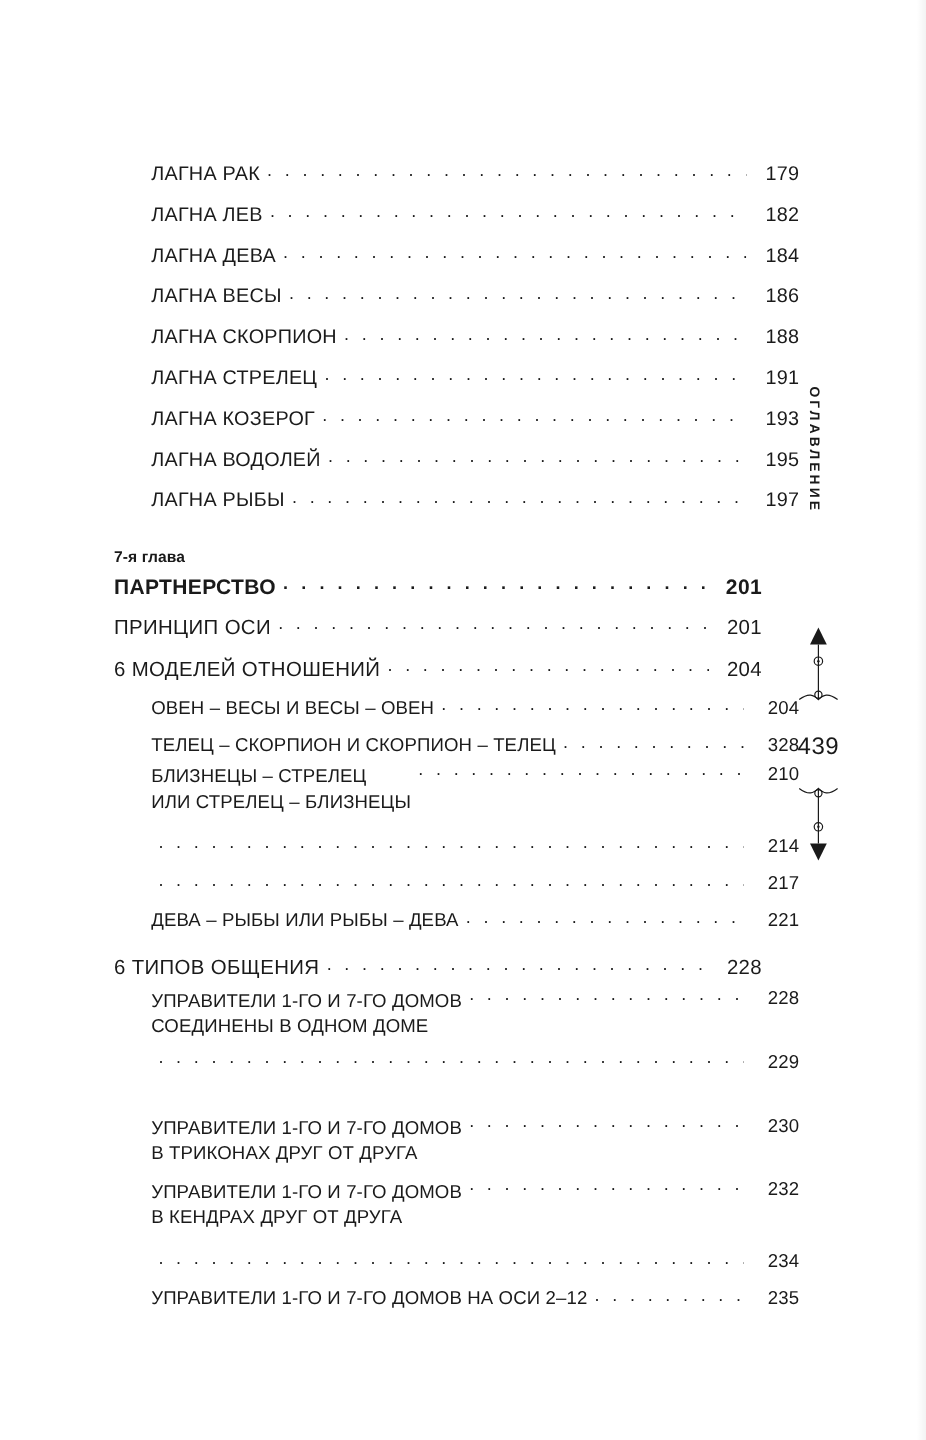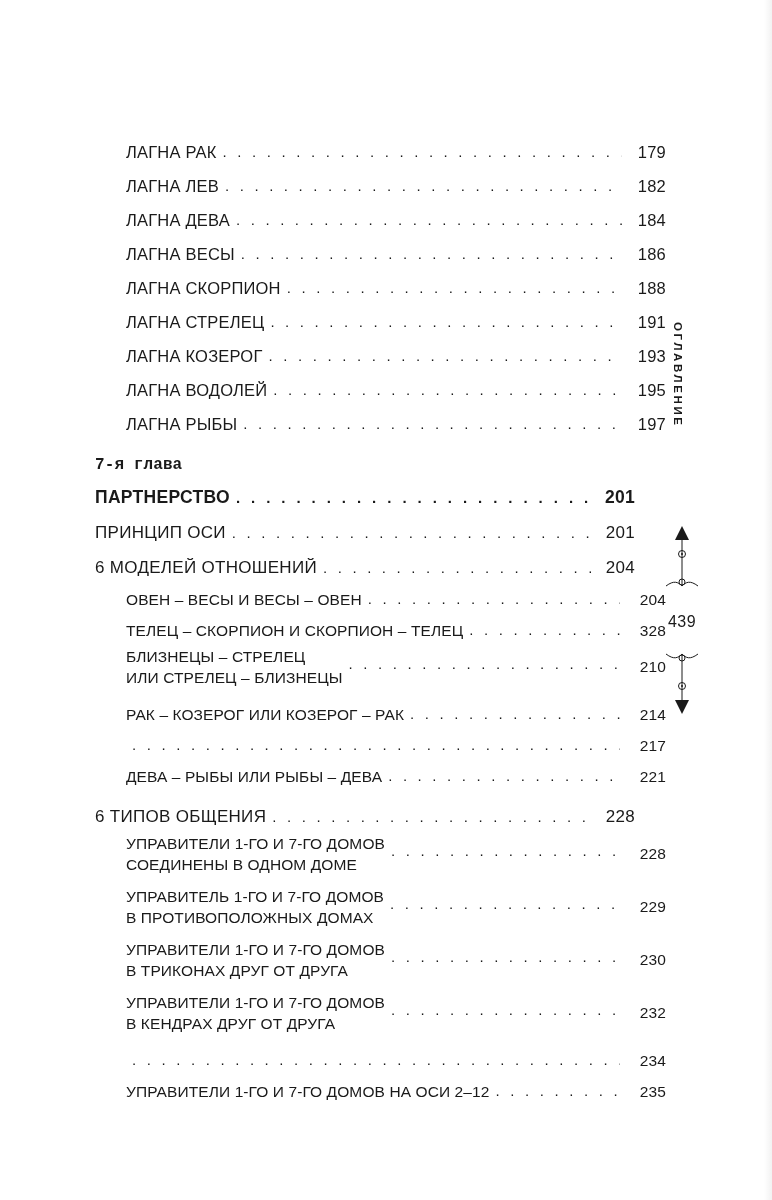--- a/index.html
+++ b/index.html
@@ -26,21 +26,21 @@
   
   .toc {
     position: absolute;
     left: 95px;
     top: 128px;
     width: 540px;
   }
 
   .row {
     display: flex;
-    align-items: flex-end;
+    align-items: center;
     width: 100%;
     margin-bottom: 0;
   }
 
   .row .label {
     white-space: pre;
     flex: 0 0 auto;
   }
 
   .row .dots {
@@ -70,25 +70,24 @@
     height: 34px;
     color: #1a1a1a;
   }
   .lvl-sub .page-num { width: 40px; }
 
   
   .chapter-block {
     margin-top: 22px;
   }
   .chapter-kicker {
-    font-size: 16px;
+    font-size: 13px;
     font-weight: bold;
     letter-spacing: 0.1px;
     margin-bottom: 3px;
-    font-family: Liberation Mono, monospace;
   }
   .lvl-chapter {
     font-size: 17.5px;
     font-weight: bold;
     letter-spacing: 0.3px;
     height: 31px;
   }
   .lvl-chapter .page-num { width: 40px; }
   .lvl-chapter .dots { letter-spacing: 3.4px; }
 
@@ -106,21 +105,21 @@
     font-size: 15.5px;
     letter-spacing: 0.1px;
     padding-left: 31px;
     height: 31px;
   }
   .lvl-2 .page-num { width: 42px; }
 
   
   .lvl-2.two-line {
     height: 53px;
-    align-items: center;
+    align-items: flex-start;
   }
   .multiline-label {
     display: block;
     white-space: pre-line;
     line-height: 21px;
   }
 
   
   .side-label {
     position: absolute;
@@ -140,21 +139,21 @@
     left: 655px;
     top: 512px;
     width: 54px;
     height: 220px;
     display: flex;
     flex-direction: column;
     align-items: center;
     justify-content: center;
   }
   .folio .num {
-    font-size: 16px;
+    font-size: 20px;
     letter-spacing: 0.5px;
     padding: 5px 0;
     color: #1a1a1a;
   }
   .folio .ornament {
     display: block;
   }
 
   
   .edge-shadow {
@@ -249,21 +248,20 @@
       <span class="dots">. . . . . . . . . . . . . . . . . . . . . . . . . . . . . . . . . . . . . . . . . . . . . . . . . . . . . . . . . . . . . . . . . . . . . . . . . . . . . . . . . . . .</span>
       <span class="page-num">328</span>
     </div>
     <div class="row lvl-2 two-line">
       <span class="label multiline-label">БЛИЗНЕЦЫ – СТРЕЛЕЦ
 ИЛИ СТРЕЛЕЦ – БЛИЗНЕЦЫ</span>
       <span class="dots">. . . . . . . . . . . . . . . . . . . . . . . . . . . . . . . . . . . . . . . . . . . . . . . . . . . . . . . . . . . . . . . . . . . . . . . . . . . . . . . . . . . .</span>
       <span class="page-num">210</span>
     </div>
     <div class="row lvl-2">
-      <span class="label">РАК – КОЗЕРОГ ИЛИ КОЗЕРОГ – РАК</span>
       <span class="dots">. . . . . . . . . . . . . . . . . . . . . . . . . . . . . . . . . . . . . . . . . . . . . . . . . . . . . . . . . . . . . . . . . . . . . . . . . . . . . . . . . . . .</span>
       <span class="page-num">214</span>
     </div>
     <div class="row lvl-2">
       <span class="dots">. . . . . . . . . . . . . . . . . . . . . . . . . . . . . . . . . . . . . . . . . . . . . . . . . . . . . . . . . . . . . . . . . . . . . . . . . . . . . . . . . . . .</span>
       <span class="page-num">217</span>
     </div>
     <div class="row lvl-2">
       <span class="label">ДЕВА – РЫБЫ ИЛИ РЫБЫ – ДЕВА</span>
       <span class="dots">. . . . . . . . . . . . . . . . . . . . . . . . . . . . . . . . . . . . . . . . . . . . . . . . . . . . . . . . . . . . . . . . . . . . . . . . . . . . . . . . . . . .</span>
@@ -276,22 +274,20 @@
       <span class="page-num">228</span>
     </div>
 
     <div class="row lvl-2 two-line">
       <span class="label multiline-label">УПРАВИТЕЛИ 1-ГО И 7-ГО ДОМОВ
 СОЕДИНЕНЫ В ОДНОМ ДОМЕ</span>
       <span class="dots">. . . . . . . . . . . . . . . . . . . . . . . . . . . . . . . . . . . . . . . . . . . . . . . . . . . . . . . . . . . . . . . . . . . . . . . . . . . . . . . . . . . .</span>
       <span class="page-num">228</span>
     </div>
     <div class="row lvl-2 two-line">
-      <span class="label multiline-label">УПРАВИТЕЛЬ 1-ГО И 7-ГО ДОМОВ
-В ПРОТИВОПОЛОЖНЫХ ДОМАХ</span>
       <span class="dots">. . . . . . . . . . . . . . . . . . . . . . . . . . . . . . . . . . . . . . . . . . . . . . . . . . . . . . . . . . . . . . . . . . . . . . . . . . . . . . . . . . . .</span>
       <span class="page-num">229</span>
     </div>
     <div class="row lvl-2 two-line">
       <span class="label multiline-label">УПРАВИТЕЛИ 1-ГО И 7-ГО ДОМОВ
 В ТРИКОНАХ ДРУГ ОТ ДРУГА</span>
       <span class="dots">. . . . . . . . . . . . . . . . . . . . . . . . . . . . . . . . . . . . . . . . . . . . . . . . . . . . . . . . . . . . . . . . . . . . . . . . . . . . . . . . . . . .</span>
       <span class="page-num">230</span>
     </div>
     <div class="row lvl-2 two-line">

